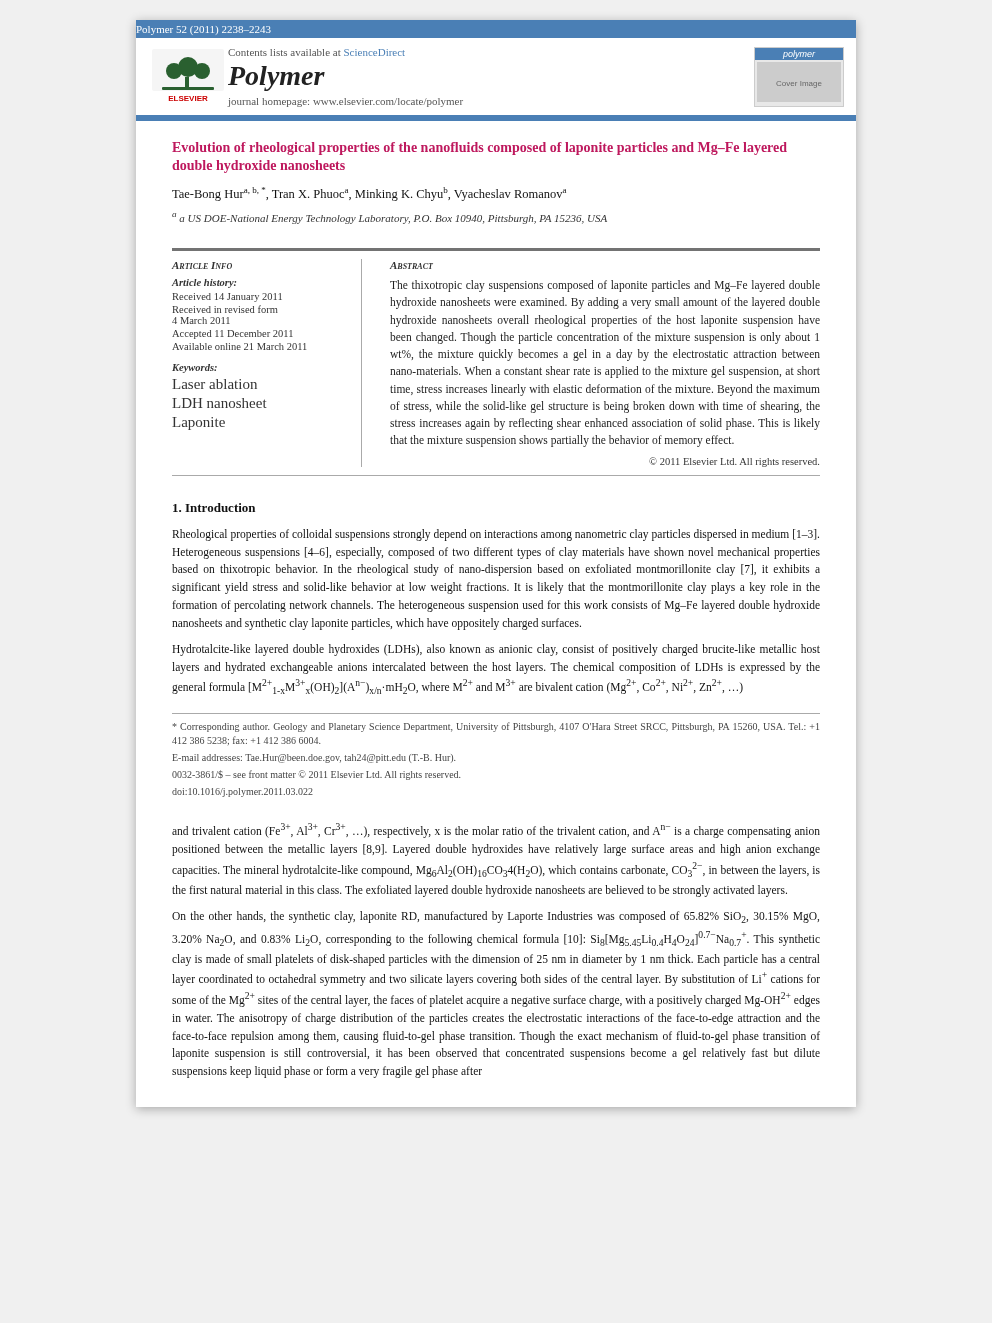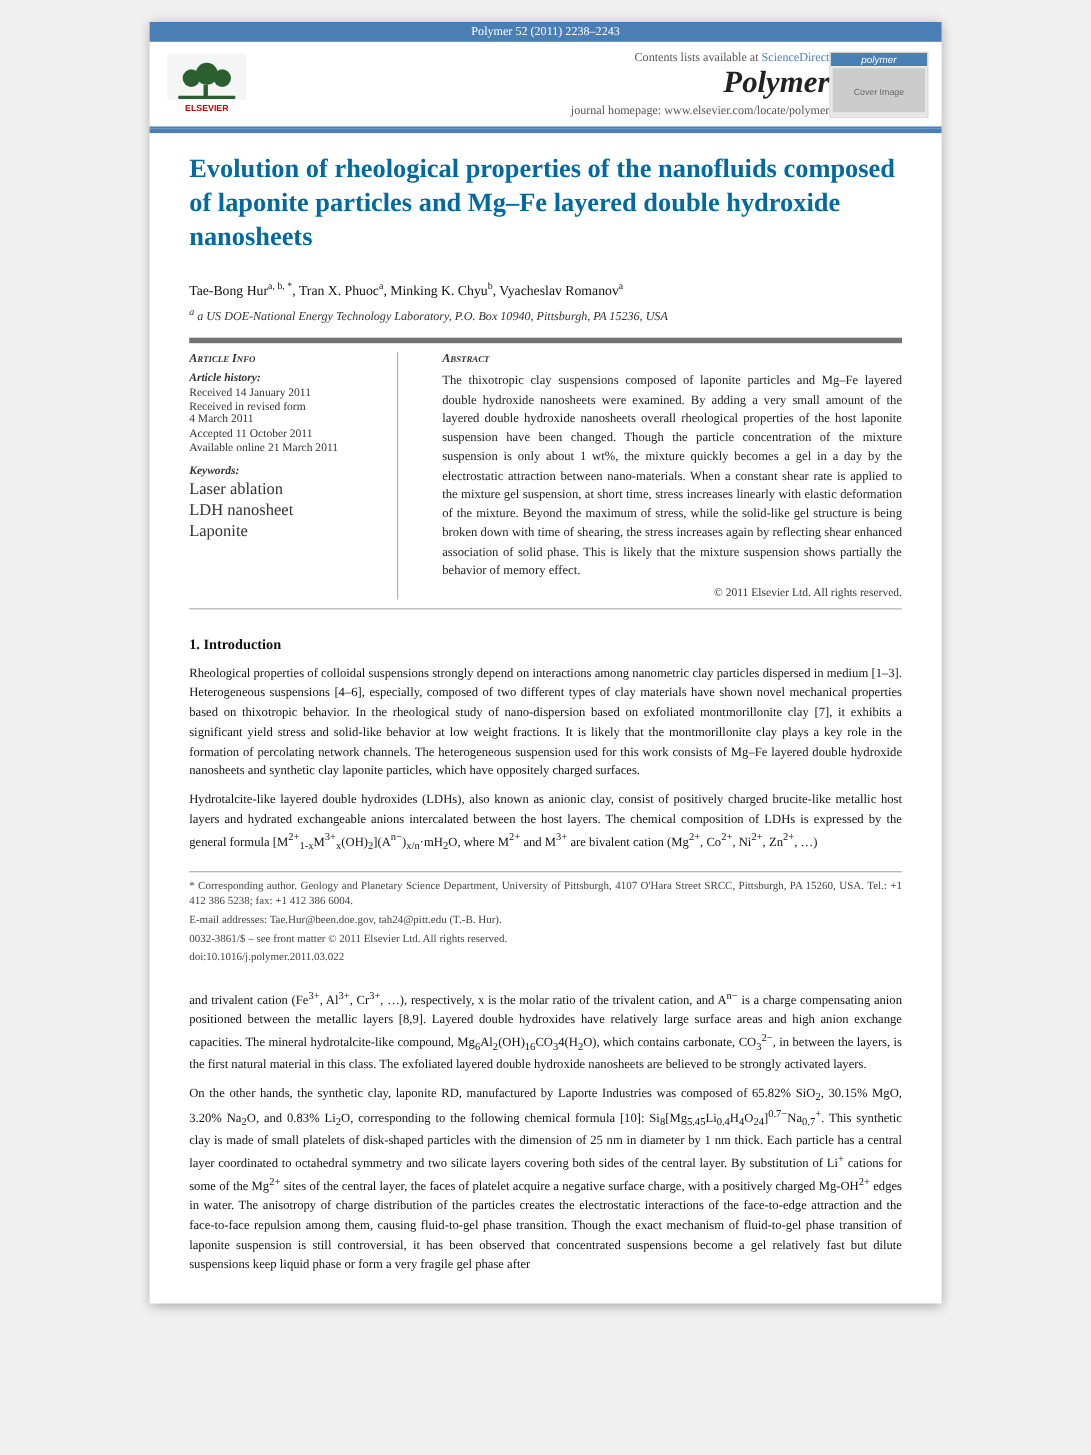--- a/index.html
+++ b/index.html
@@ -15,35 +15,35 @@
     .page {
       width: 720px;
       background: #fff;
       box-shadow: 0 2px 10px rgba(0,0,0,0.3);
       padding: 0;
     }
     
     .top-bar {
       background: #4a7fb5;
       color: #fff;
-      text-align: center;
+      text-align: left;
       font-size: 11px;
       padding: 3px 0;
     }
     
     .journal-header {
       border-bottom: 2px solid #4a7fb5;
       padding: 8px 12px 8px 12px;
       display: flex;
       align-items: center;
       justify-content: space-between;
     }
     .journal-header-center {
       flex: 1;
-      text-align: right;
+      text-align: left;
     }
     .journal-name {
       font-size: 28px;
       font-style: italic;
       color: #222;
       font-weight: bold;
     }
     .journal-homepage {
       font-size: 11px;
       color: #555;
@@ -52,49 +52,49 @@
     .sciencedirect-link {
       color: #4a7fb5;
       text-decoration: none;
     }
     
     .content {
       padding: 18px 36px 18px 36px;
     }
     
     .article-title {
-      font-size: 24px;
+      font-size: 14px;
       font-weight: bold;
       line-height: 1.3;
-      margin-bottom: 22px;
-      color: #0369a1;
+      margin-bottom: 10px;
+      color: #be185d;
     }
     .authors {
       font-size: 12.5px;
       margin-bottom: 6px;
       color: #111;
     }
     .author-sup {
       font-size: 9px;
       vertical-align: super;
     }
     .affiliations {
       font-size: 11px;
       color: #333;
       margin-bottom: 10px;
       font-style: italic;
     }
     .affil-line { margin-bottom: 2px; }
     
     .article-meta {
       display: flex;
-      gap: 28px;
-      border-top: 5px solid #737373;
+      gap: 16px;
+      border-top: 3px solid #737373;
       border-bottom: 1px solid #aaa;
-      margin: 14px 0 18px 0;
+      margin: 25px 0 18px 0;
       padding: 8px 0;
     }
     .article-info {
       width: 190px;
       flex-shrink: 0;
       border-right: 1px solid #aaa;
       padding-right: 12px;
     }
     .article-info h3 {
       font-size: 11px;
@@ -280,21 +280,21 @@
 
     <div class="article-meta">
 
       <div class="article-info">
         <h3 style="font-style:italic;">Article Info</h3>
         <div class="history-label">Article history:</div>
         <div class="history-item">Received 14 January 2011</div>
         <div class="history-item">
           Received in revised form<br>4 March 2011
         </div>
-        <div class="history-item">Accepted 11 October 2011</div>
+        <div class="history-item">Accepted 11 December 2011</div>
         <div class="history-item">Available online 21 March 2011</div>
 
         <div class="keywords-section">
           <div class="keywords-label">Keywords:</div>
           <div class="keyword-item">Laser ablation</div>
           <div class="keyword-item">LDH nanosheet</div>
           <div class="keyword-item">Laponite</div>
         </div>
       </div>
 

